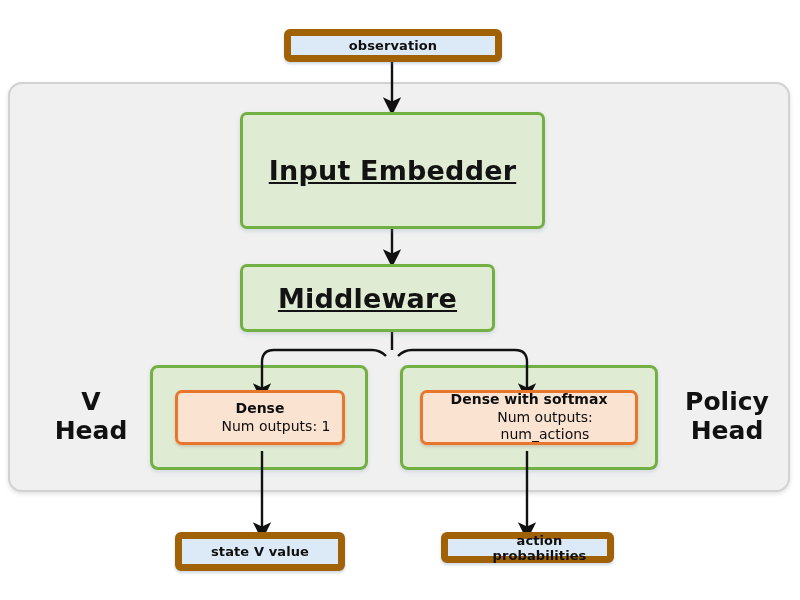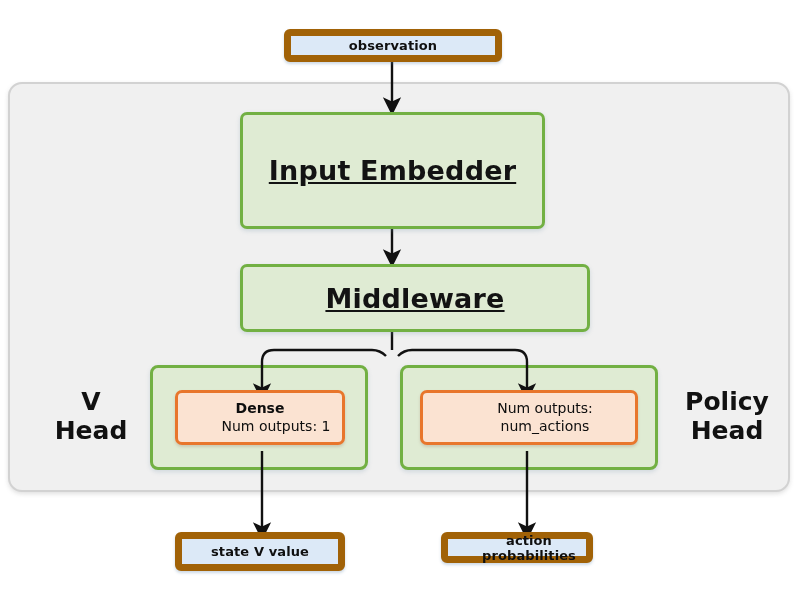--- a/index.html
+++ b/index.html
@@ -161,44 +161,45 @@
   </svg>
 
   <div class="node io-node" style="left:284px; top:29px; width:218px; height:33px;">
     <span class="label">observation</span>
   </div>
 
   <div class="node green-node" style="left:240px; top:112px; width:305px; height:117px;">
     <span class="label">Input Embedder</span>
   </div>
 
-  <div class="node green-node" style="left:240px; top:264px; width:350px; height:68px;">
+  <div class="node green-node" style="left:240px; top:264px; width:255px; height:68px;">
     <span class="label">Middleware</span>
   </div>
 
   <div class="node orange-node" style="left:175px; top:390px; width:170px; height:55px;">
     <span class="line-1">Dense</span>
     <span class="line-2">Num outputs: 1</span>
   </div>
 
   <div class="node orange-node" style="left:420px; top:390px; width:218px; height:55px;">
+    <span class="line-1">Dense with softmax</span>
     <span class="line-2">Num outputs: num_actions</span>
   </div>
 
   <div class="head-caption" style="left:36px; top:378px; width:110px; height:76px;">
     <span>V</span>
     <span>Head</span>
   </div>
 
   <div class="head-caption" style="left:664px; top:378px; width:126px; height:76px;">
     <span>Policy</span>
     <span>Head</span>
   </div>
 
   <div class="node io-node" style="left:175px; top:532px; width:170px; height:39px;">
     <span class="label">state V value</span>
   </div>
 
-  <div class="node io-node" style="left:441px; top:532px; width:152px; height:31px;padding-left:24px;">
+  <div class="node io-node" style="left:441px; top:532px; width:173px; height:31px;padding-left:24px;">
     <span class="label">action probabilities</span>
   </div>
 
 </div>
 
 </body></html>

